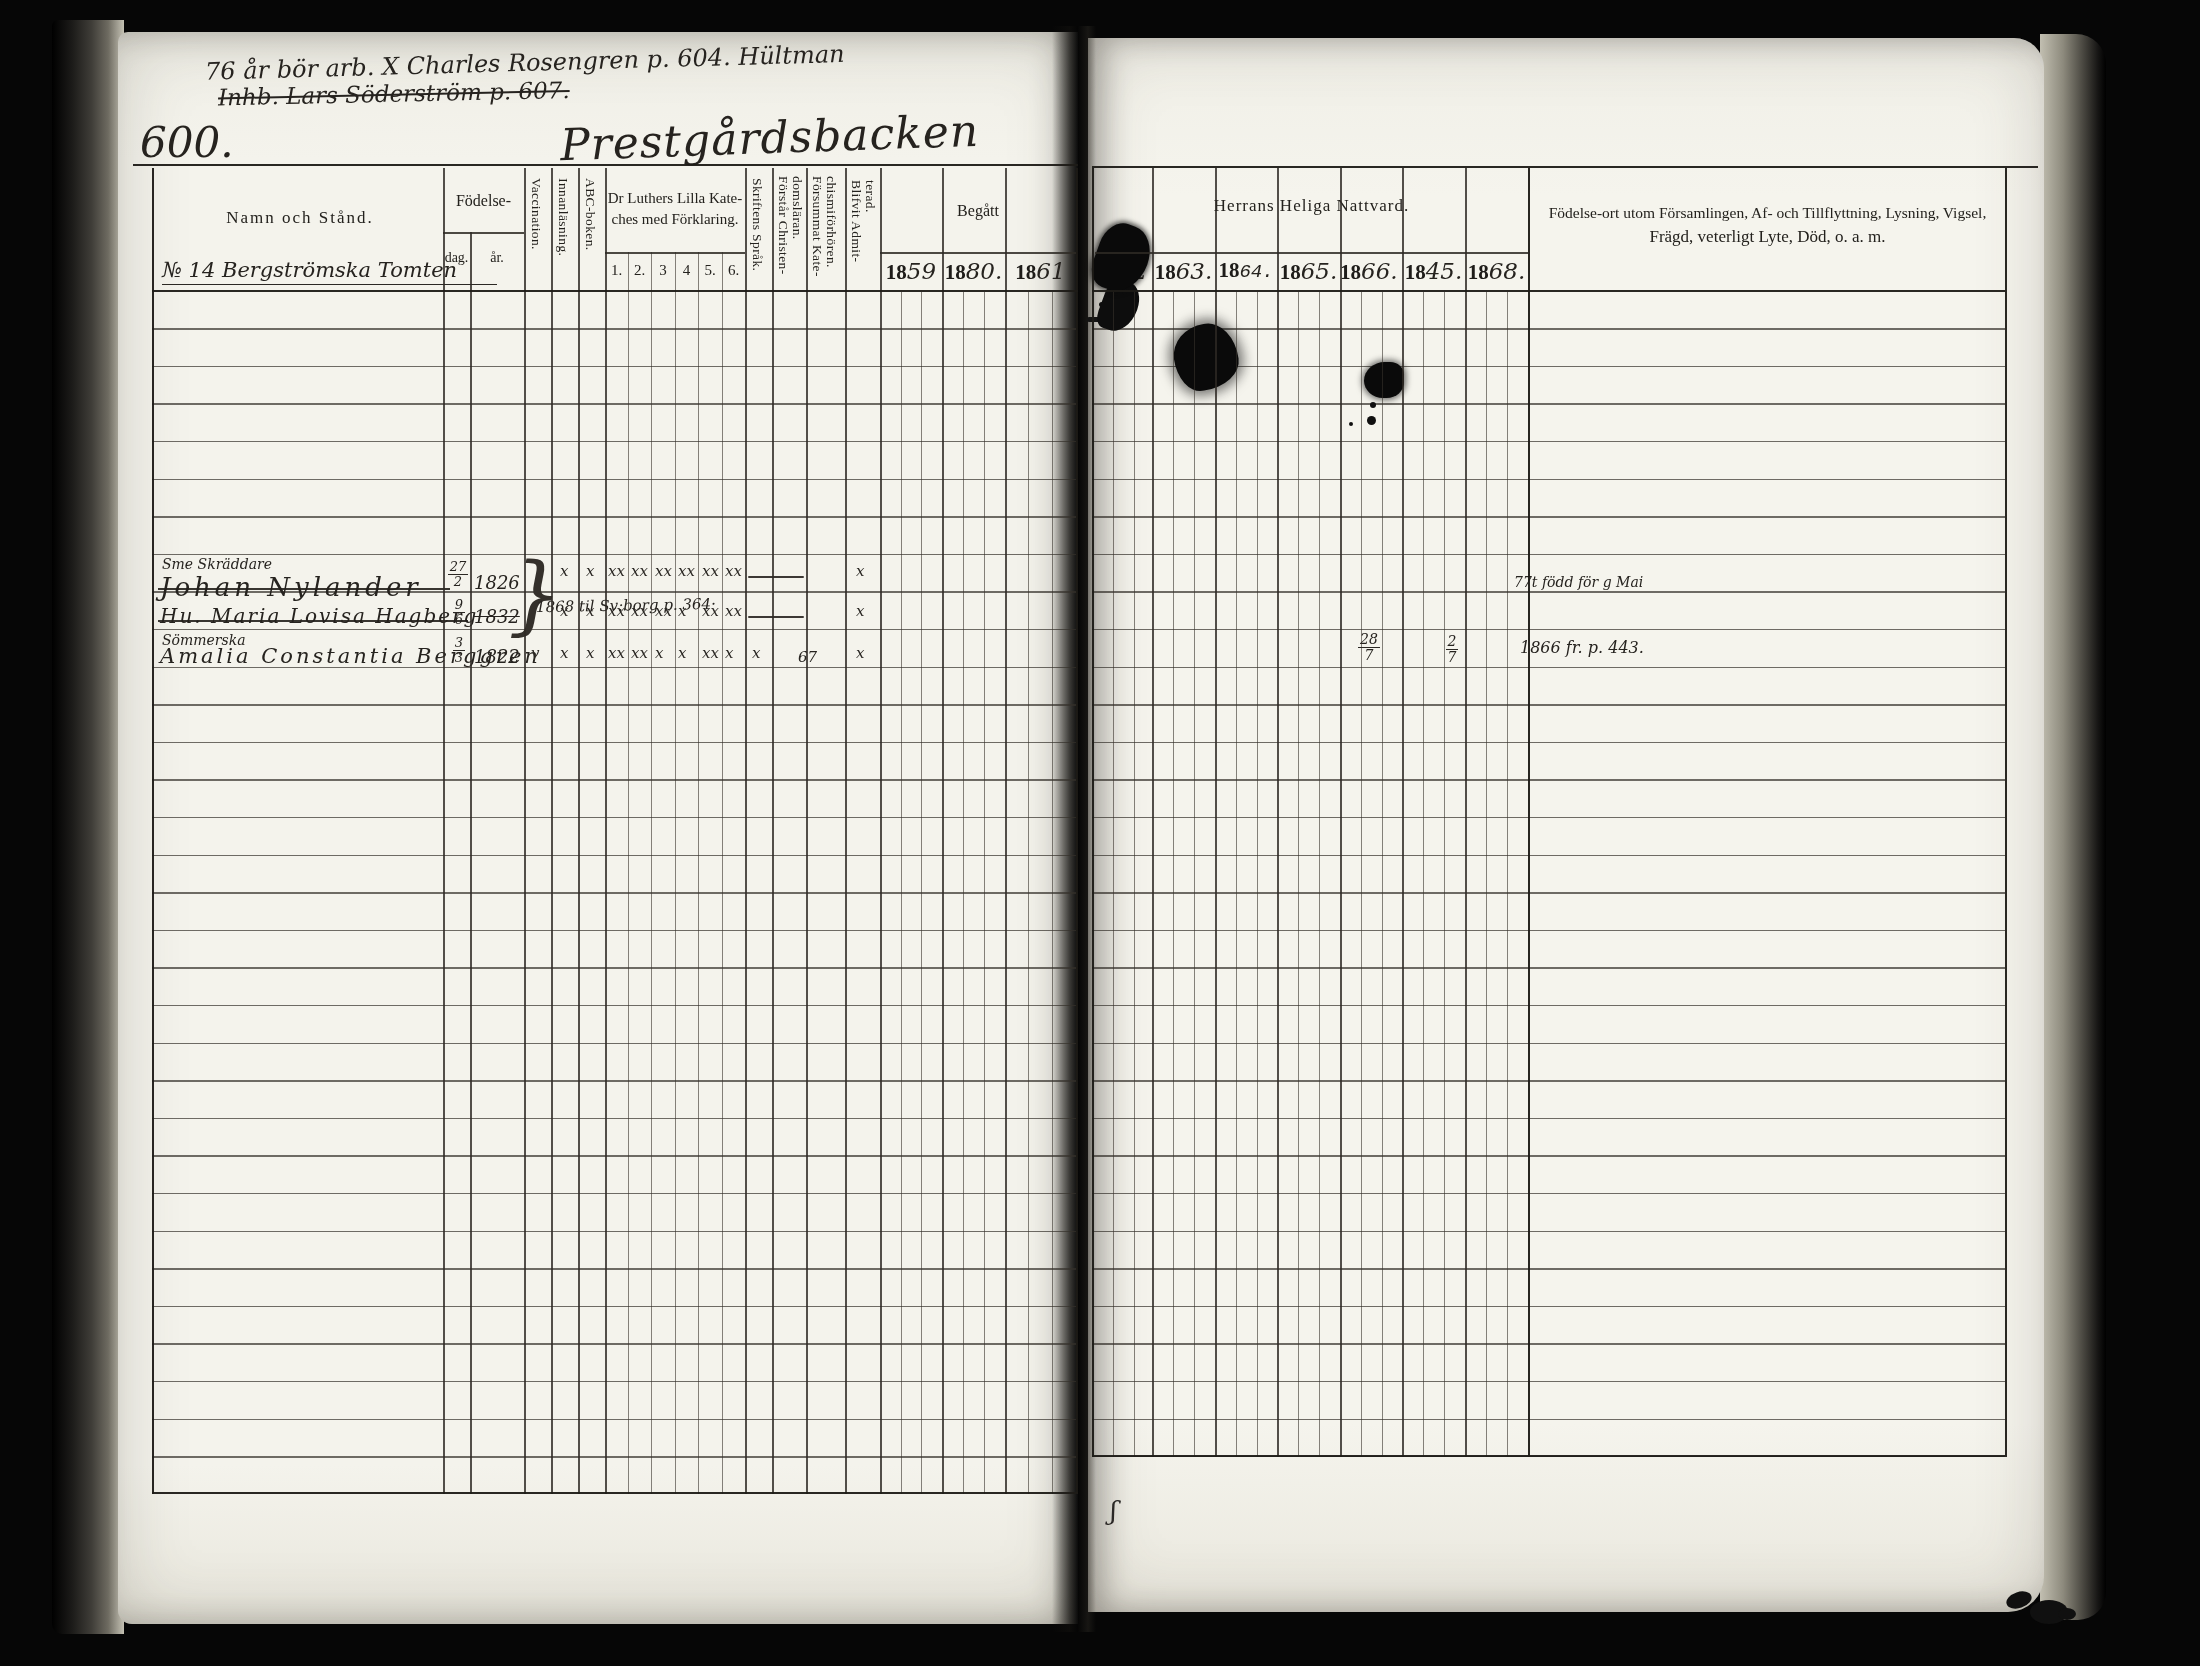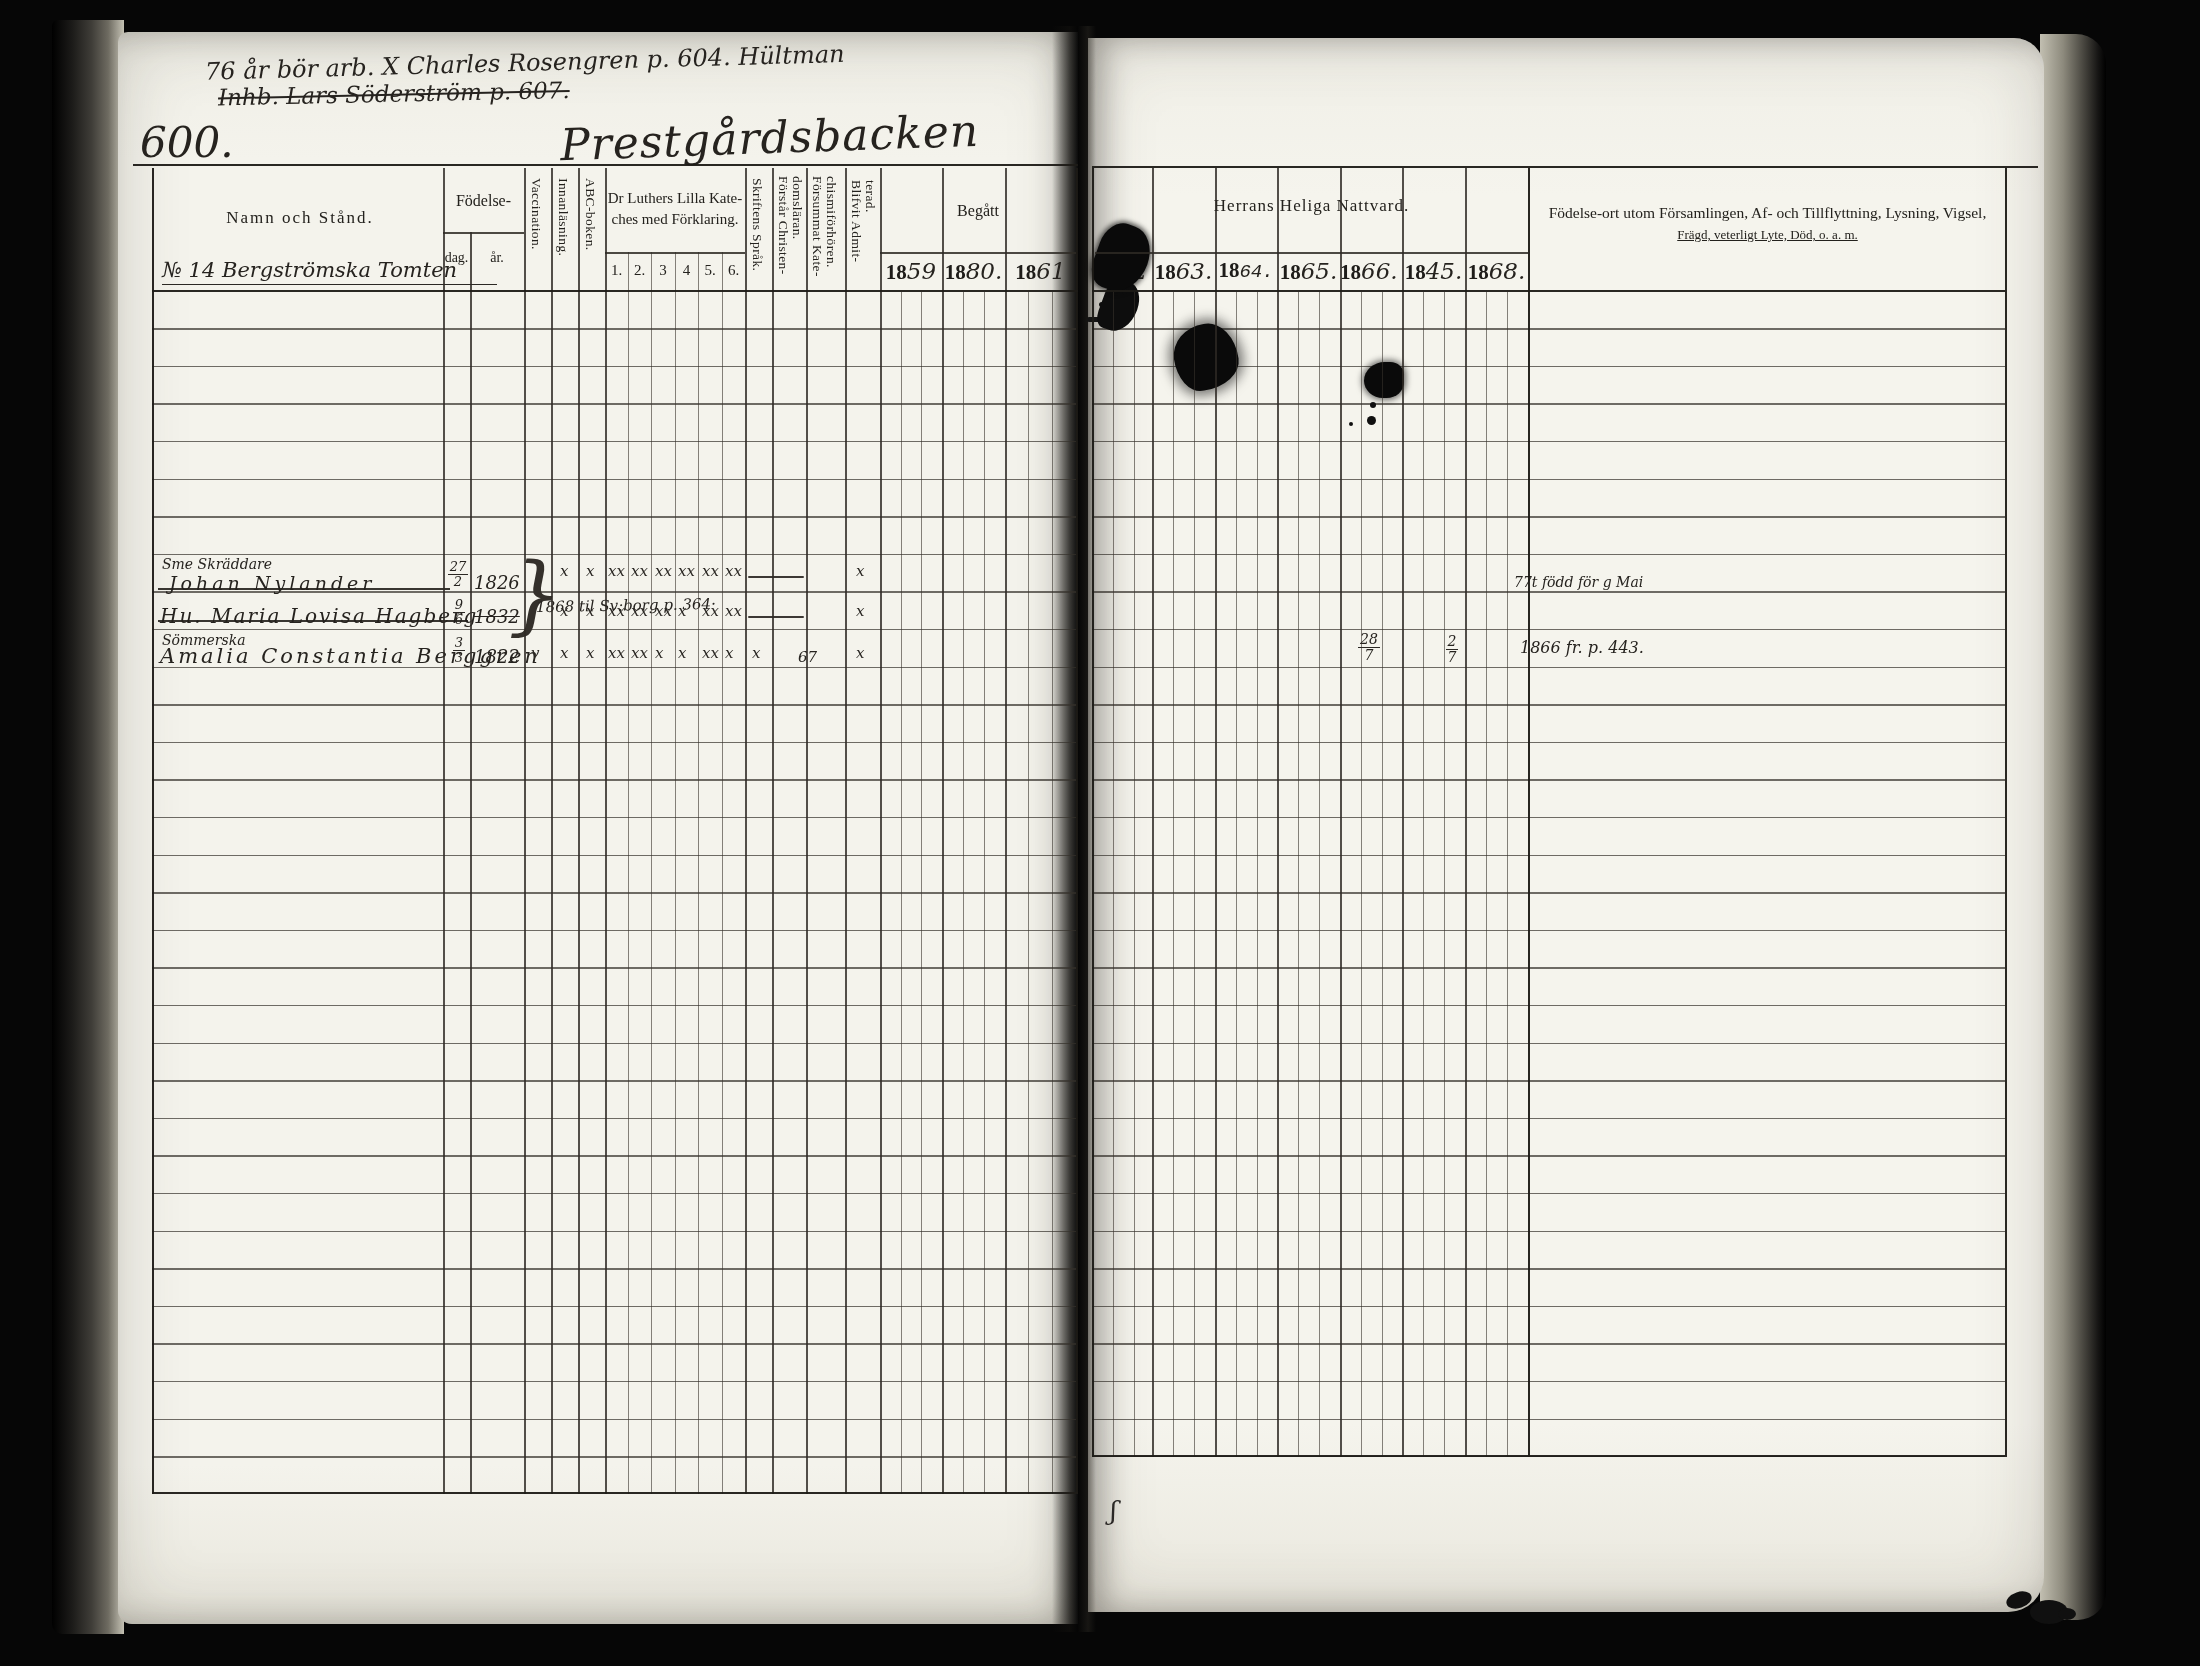--- a/index.html
+++ b/index.html
@@ -125,27 +125,27 @@
     <span class="yr-p">18</span><span class="hw" style="font-size:23px;">66.</span>
   </div>
   <div class="abs c" style="left:1402px;top:258px;width:63px;">
     <span class="yr-p">18</span><span class="hw" style="font-size:23px;">45.</span>
   </div>
   <div class="abs c" style="left:1465px;top:258px;width:63px;">
     <span class="yr-p">18</span><span class="hw" style="font-size:23px;">68.</span>
   </div>
 
   <div class="abs printed c" style="left:1535px;top:204px;width:465px;font-size:15.5px;">Födelse-ort utom Församlingen, Af- och Tillflyttning, Lysning, Vigsel,</div>
-  <div class="abs printed c" style="left:1535px;top:227px;width:465px;font-size:13px;text-decoration:underline;">Frägd, veterligt Lyte, Död, o. a. m.</div>
+  <div class="abs printed c" style="left:1535px;top:227px;width:465px;font-size:17px;">Frägd, veterligt Lyte, Död, o. a. m.</div>
 
   <div class="rows" style="left:152px;top:292px;width:924px;height:1202px;"></div>
   <div class="rows" style="left:1092px;top:292px;width:913px;height:1165px;"></div>
 
   <div class="abs hw" style="left:162px;top:556px;font-size:14px;">Sme Skräddare</div>
-  <div class="abs hw" style="left:160px;top:572px;font-size:19px;letter-spacing:4px;white-space:nowrap;margin-left:9px;">Johan Nylander</div>
+  <div class="abs hw" style="left:160px;top:572px;font-size:26px;letter-spacing:4px;white-space:nowrap;">Johan Nylander</div>
   <div class="strike" style="left:158px;top:588px;width:292px;"></div>
   <div class="abs hw frac" style="left:448px;top:560px;width:20px;font-size:13px;">
     <span class="n">27</span>
       <span>2</span>
   </div>
   <div class="abs hw" style="left:474px;top:572px;font-size:18px;">1826</div>
 
   <div class="abs hw" style="left:508px;top:552px;font-size:86px;line-height:84px;color:#34302b;">}</div>
 
   <div class="abs hw" style="left:160px;top:604px;font-size:20px;letter-spacing:2px;white-space:nowrap;">Hu. Maria Lovisa Hagberg</div>

